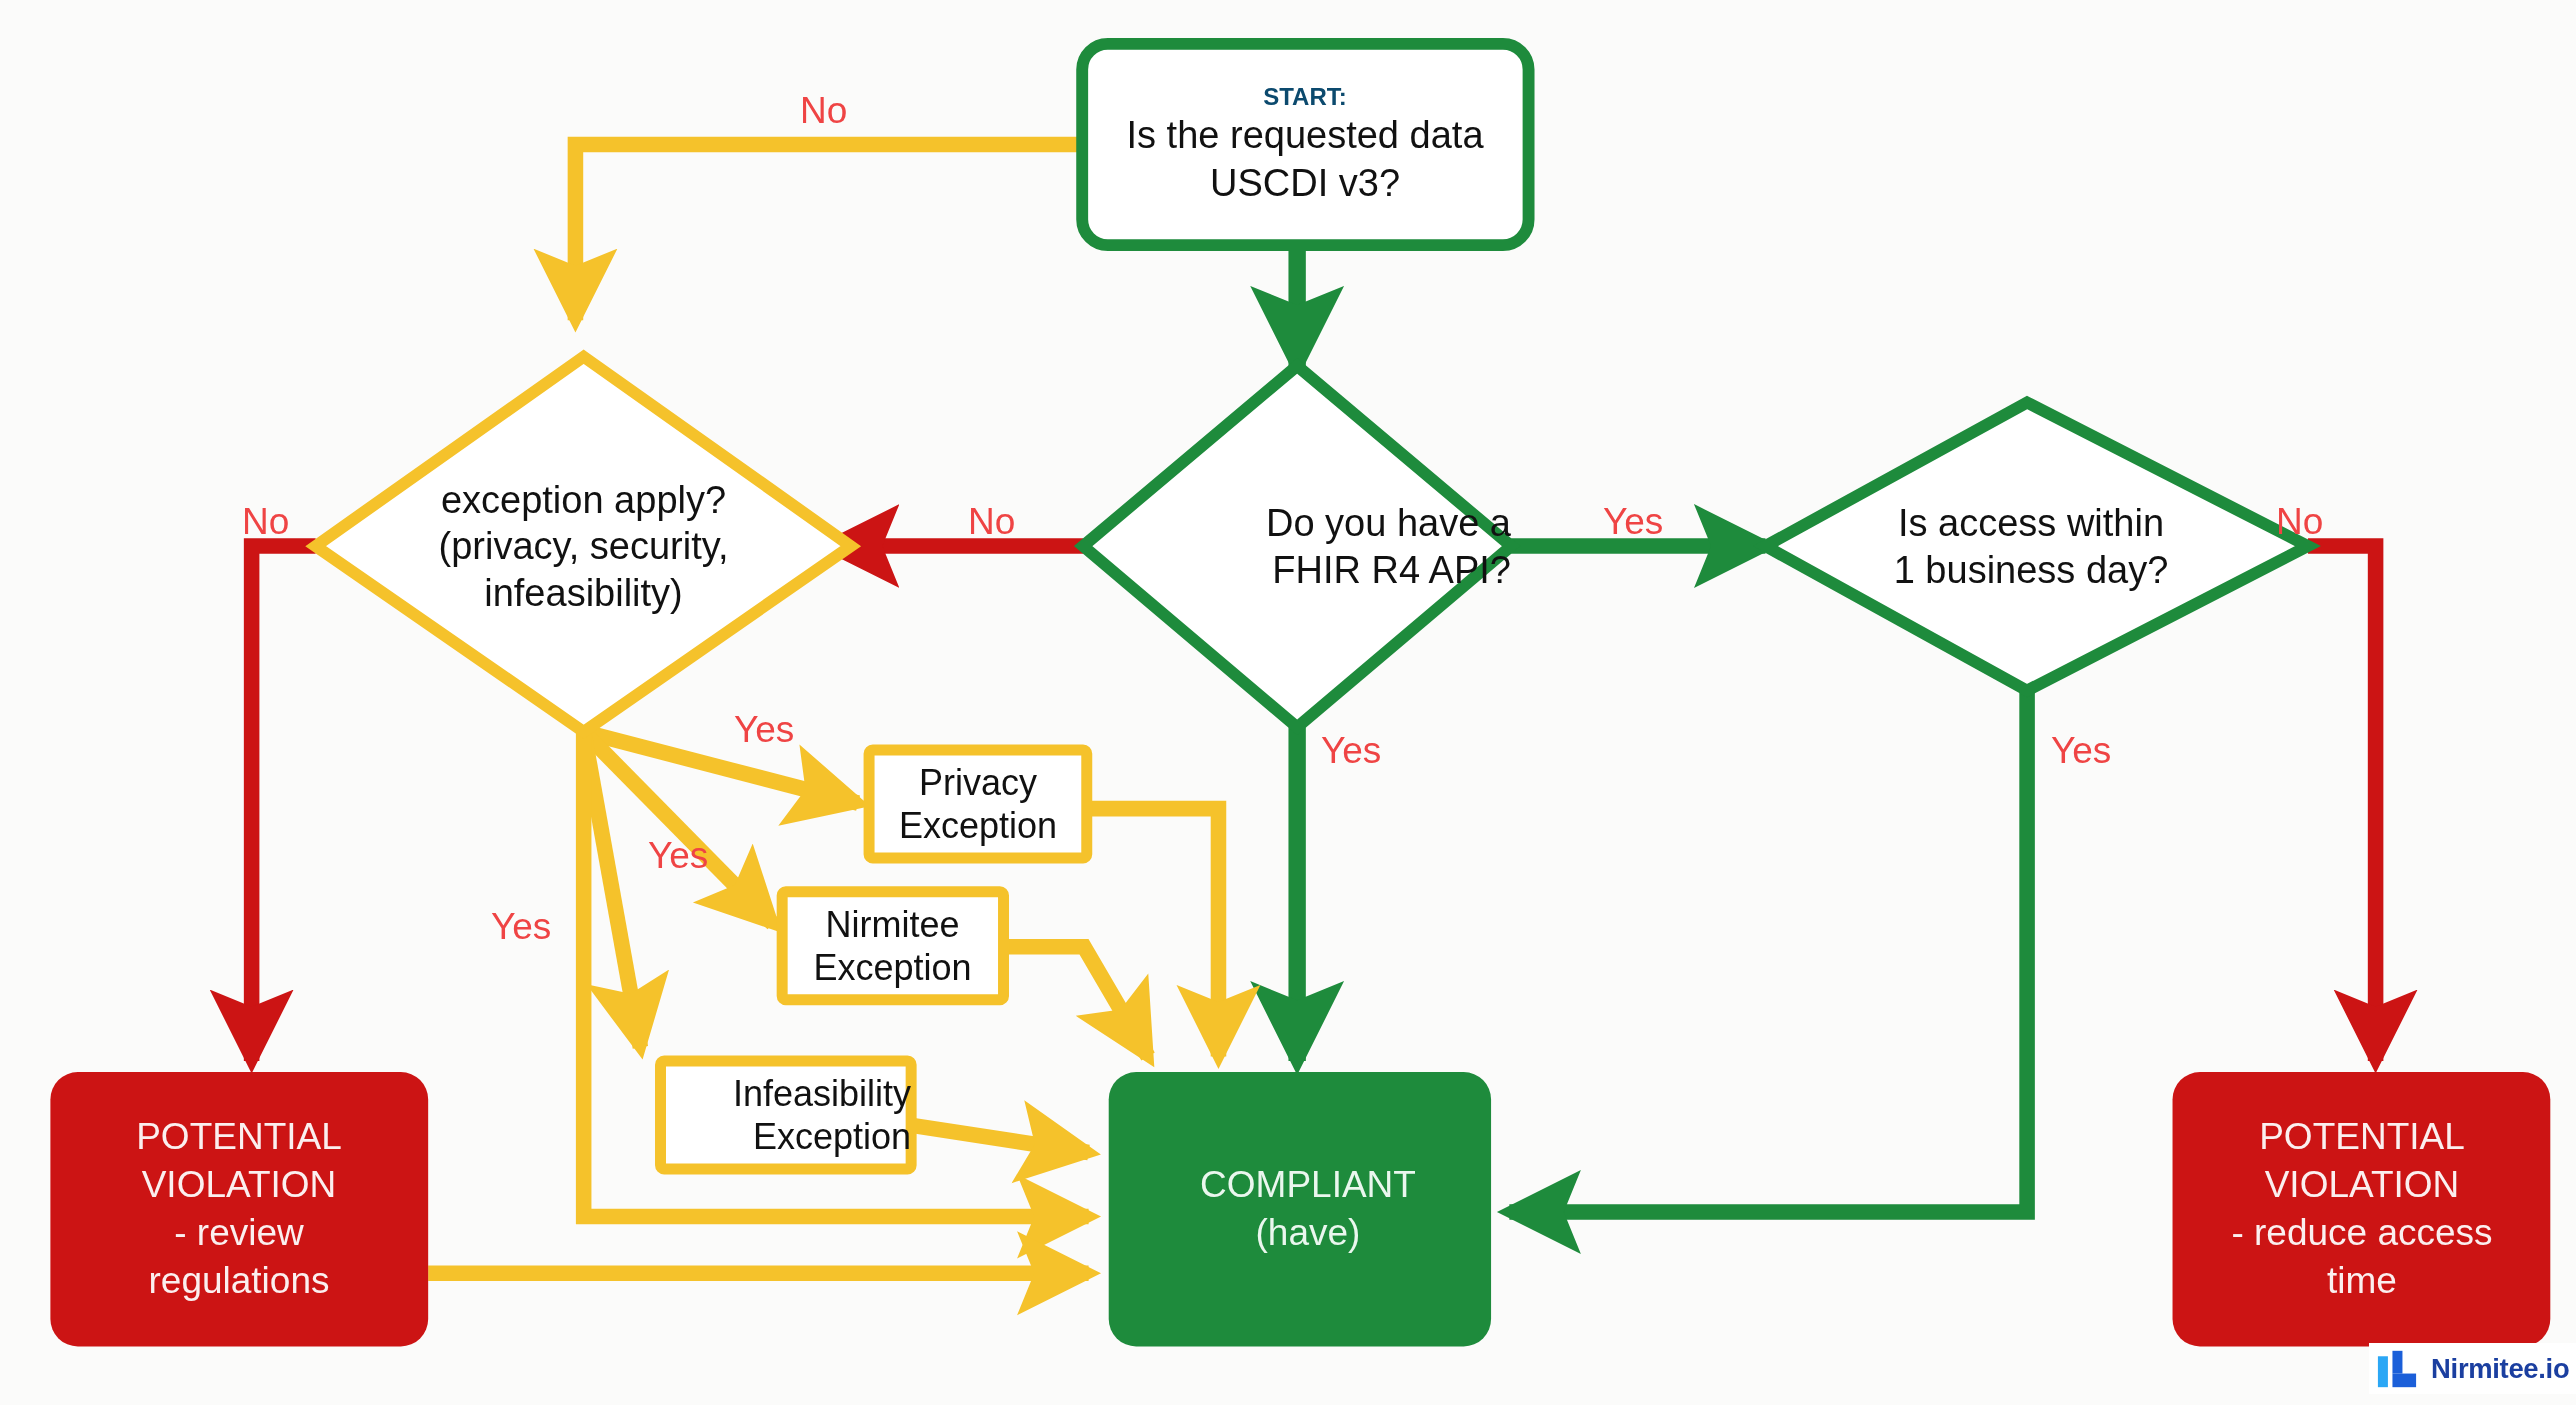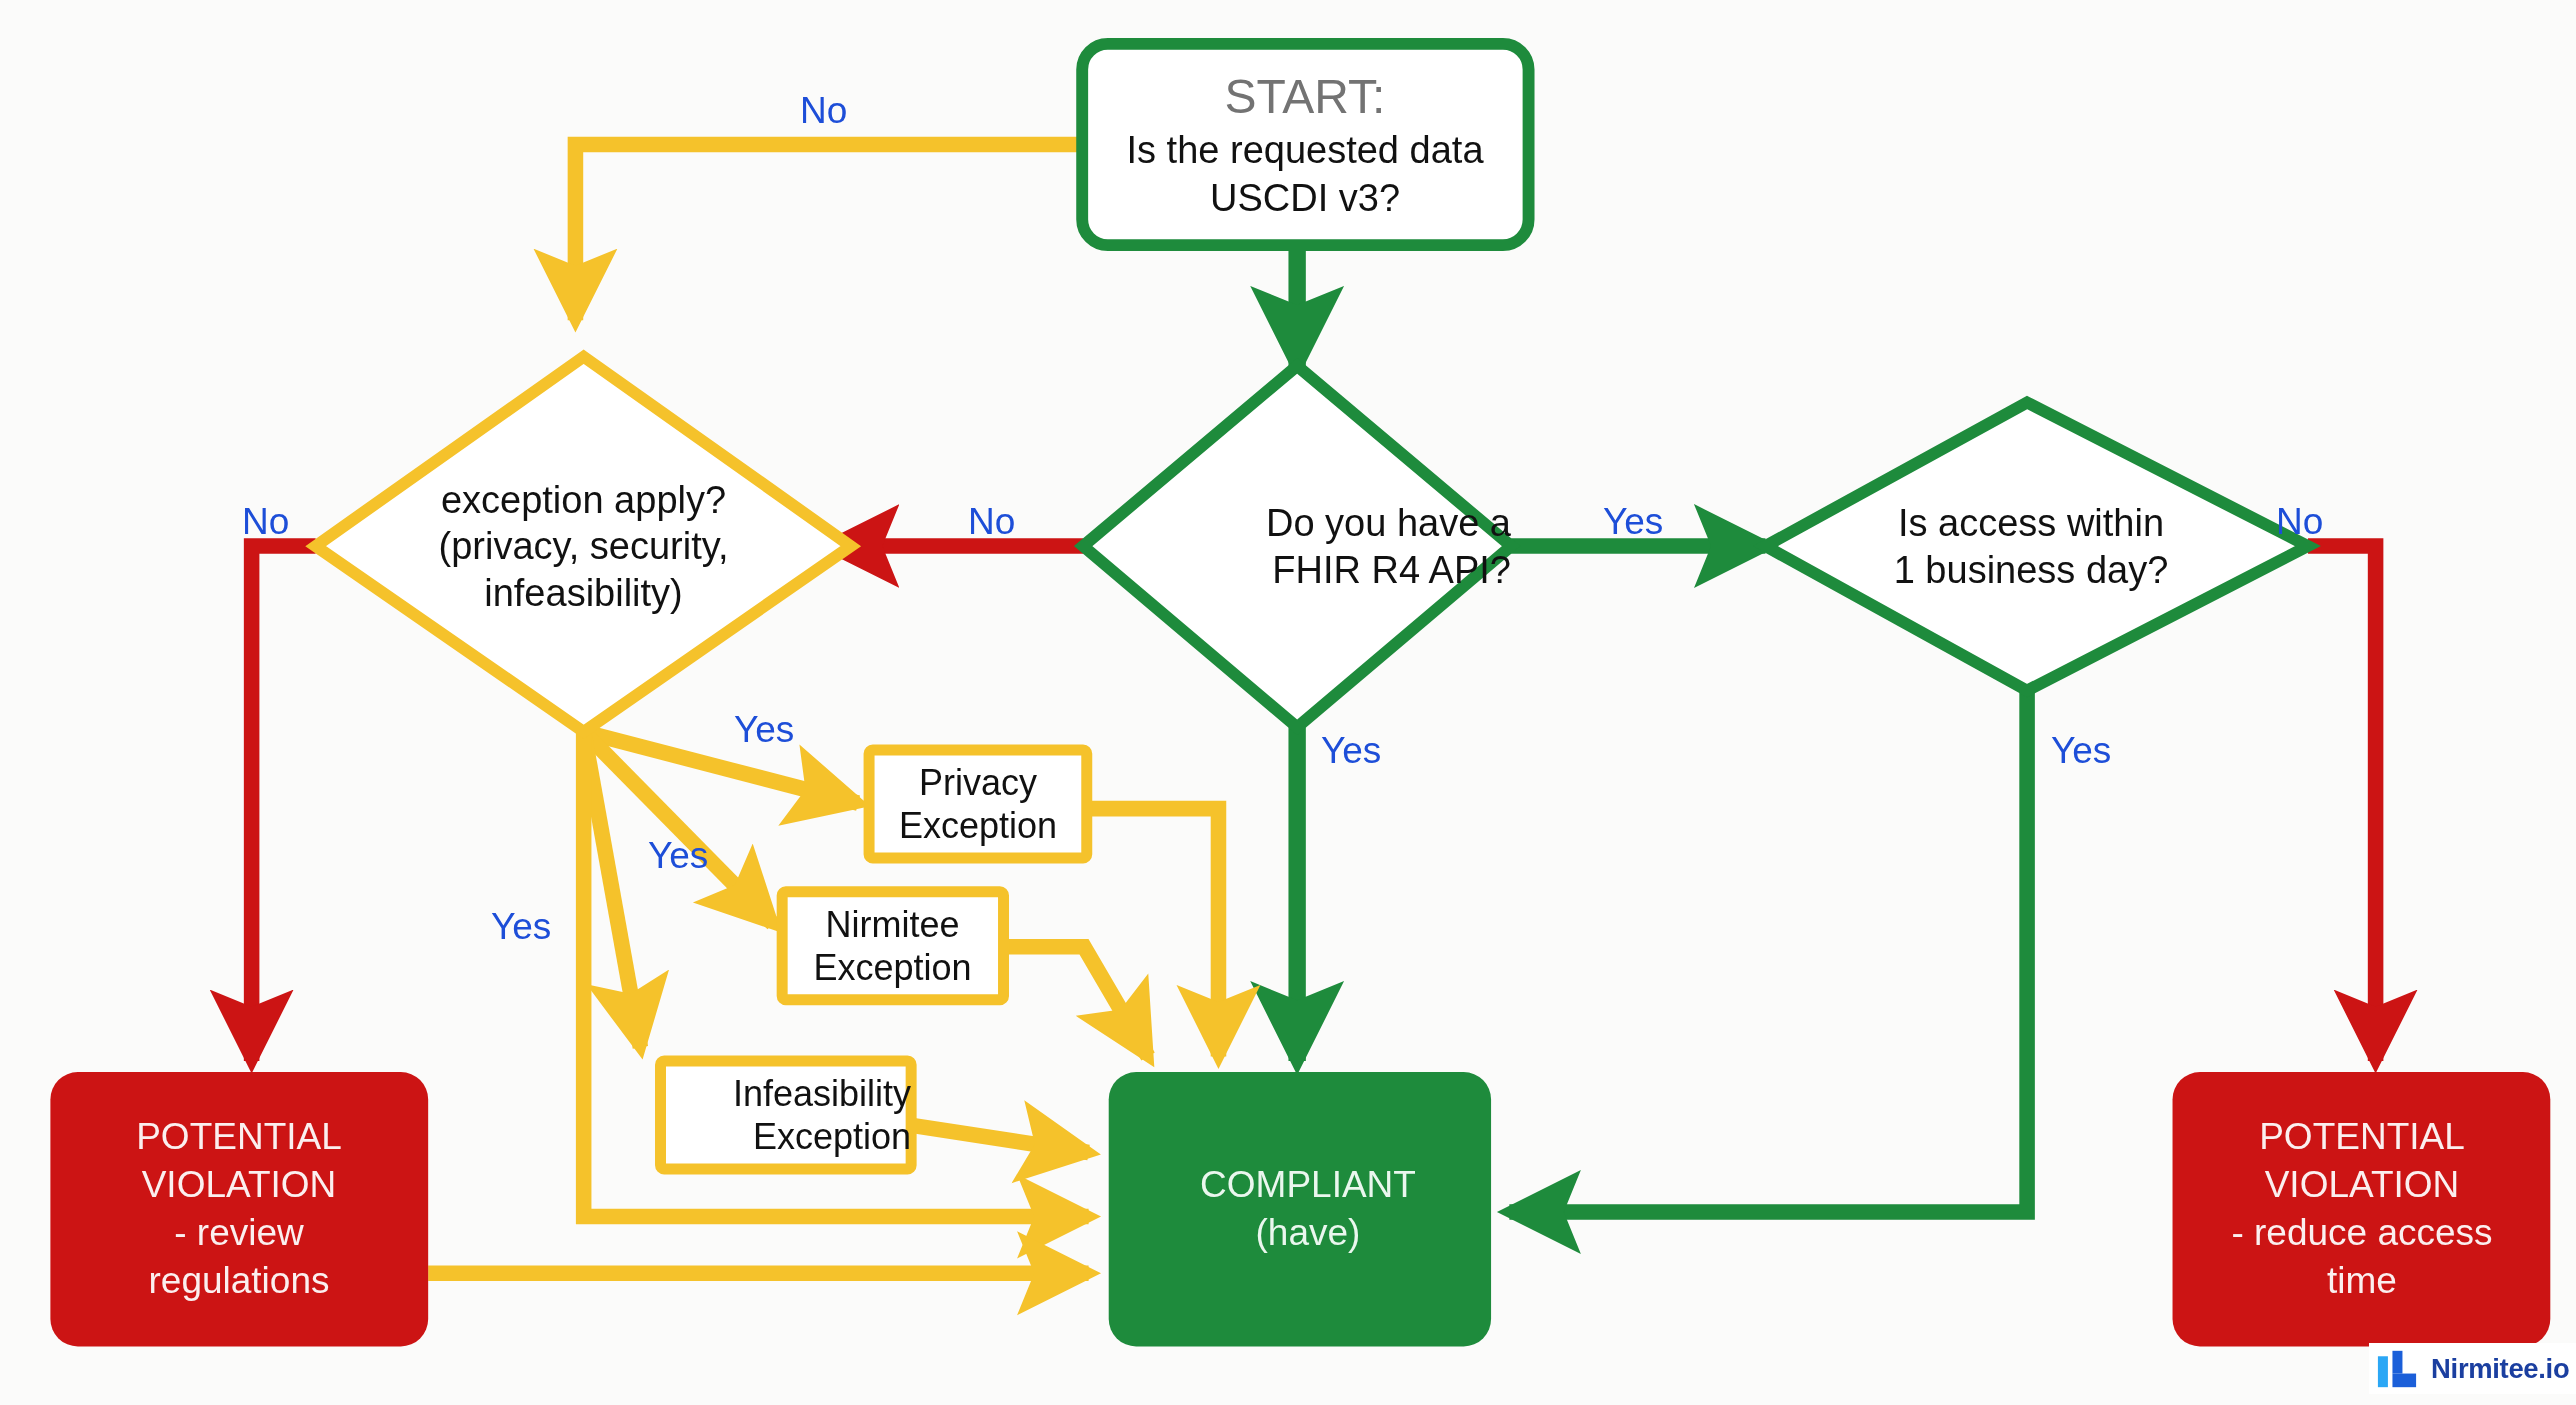--- a/index.html
+++ b/index.html
@@ -32,23 +32,23 @@
     justify-content: center;
     text-align: center;
     pointer-events: none;
   }
   .start-box-text {
     font-size: 38px;
     color: #111111;
     line-height: 1.25;
   }
   .start-title {
-    font-weight: normal;
-    color: #737373;
-    font-size: 48px;
+    font-weight: bold;
+    color: #0c4a6e;
+    font-size: 24px;
   }
   .diamond-text {
     font-size: 38px;
     color: #111111;
     line-height: 1.22;
   }
   .exception-text {
     font-size: 36px;
     color: #111111;
     line-height: 1.2;
@@ -60,21 +60,21 @@
   }
   .compliant-text {
     font-size: 37px;
     color: #EAF7EE;
     line-height: 1.3;
     margin-left: 8px;
   }
   .edge-label {
     position: absolute;
     font-size: 37px;
-    color: #1d4ed8;
+    color: #ef4444;
     white-space: nowrap;
   }
   #brand {
     position: absolute;
     left: 2369px;
     top: 1343px;
     display: flex;
     align-items: center;
     gap: 12.8px;
     background: #ffffff;

